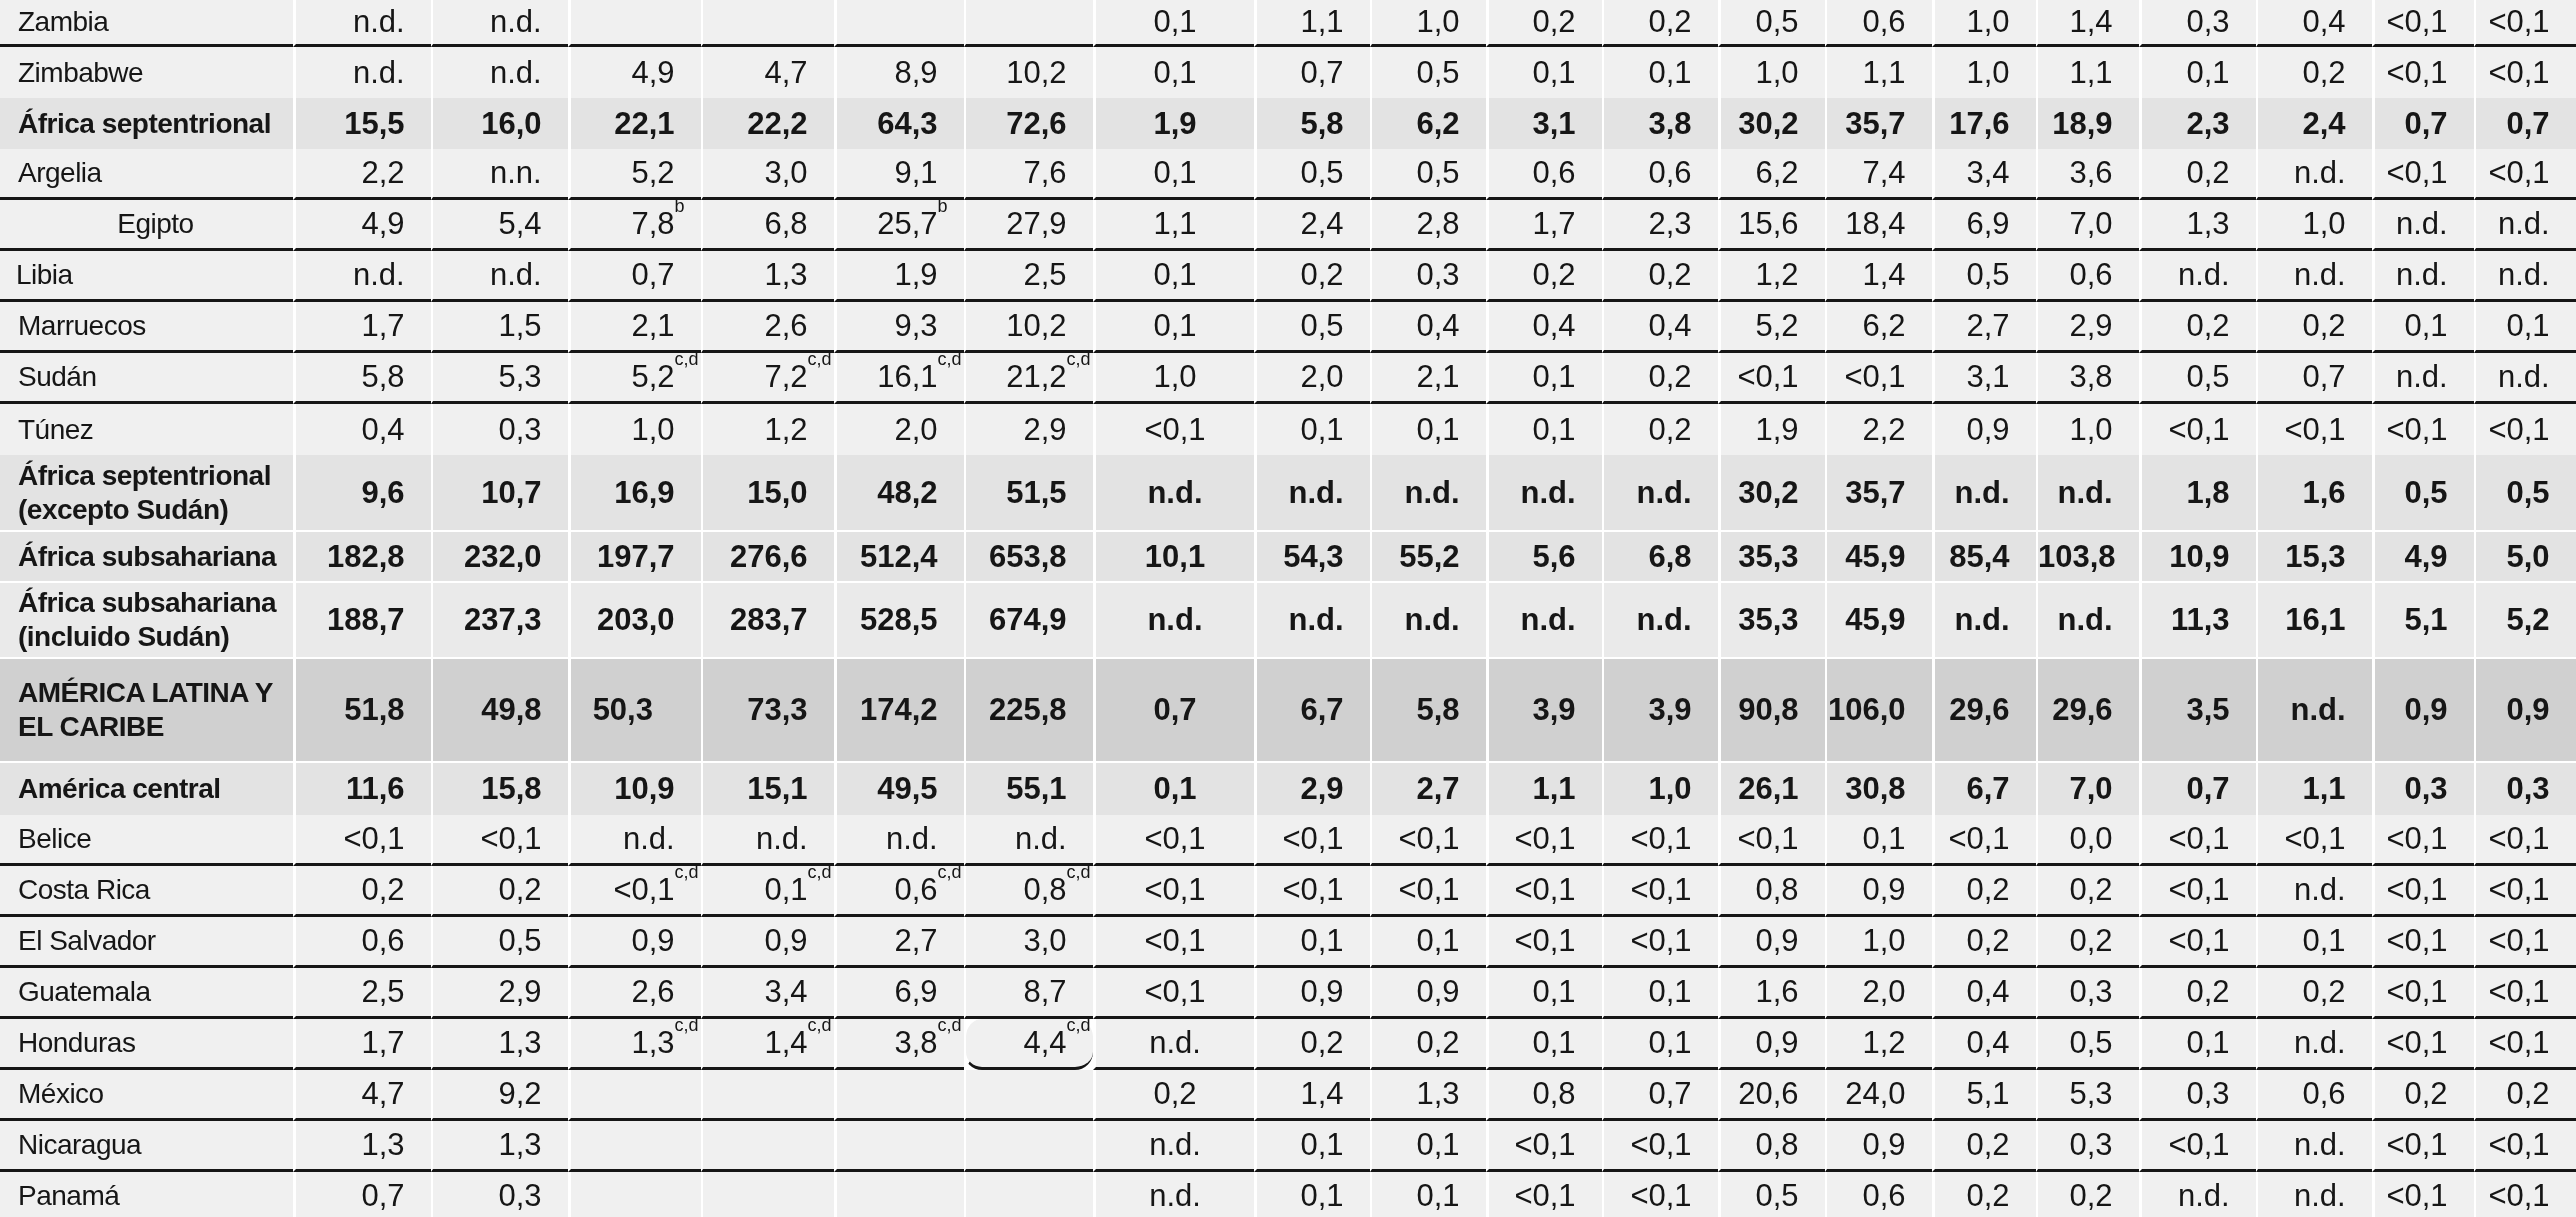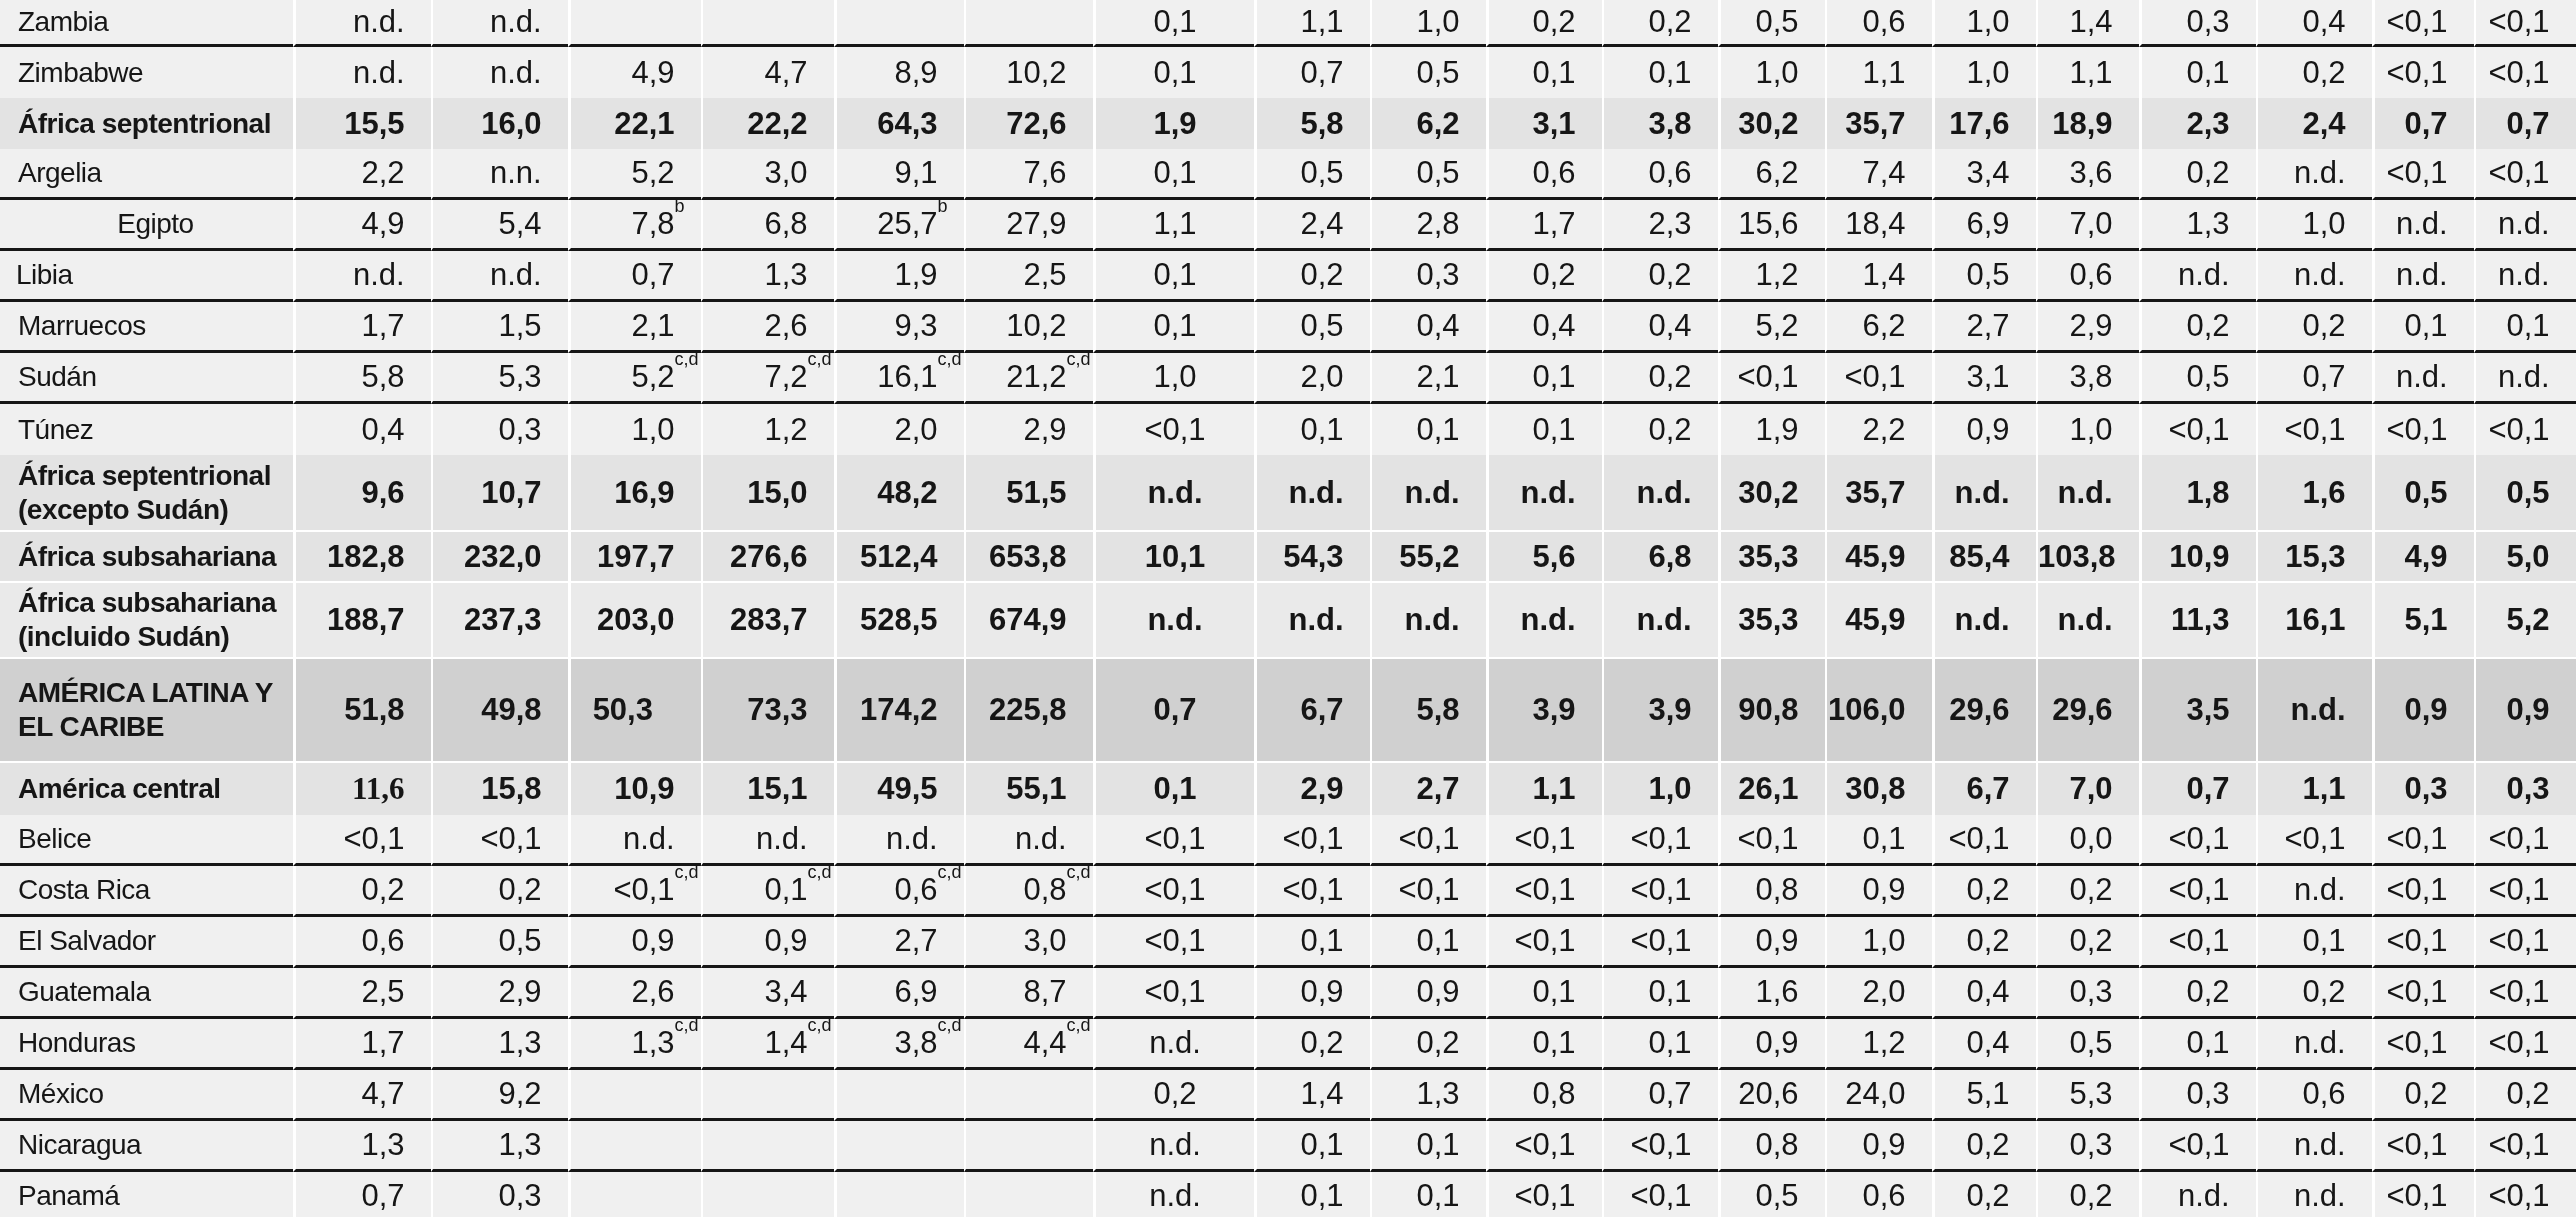--- a/index.html
+++ b/index.html
@@ -349,21 +349,21 @@
         <td class="val vline" style="border-bottom: 2.5px solid rgb(255, 255, 255);">106,0</td>
         <td class="val gs" style="border-bottom: 2.5px solid rgb(255, 255, 255);">29,6</td>
         <td class="val vline" style="border-bottom: 2.5px solid rgb(255, 255, 255);">29,6</td>
         <td class="val gs" style="border-bottom: 2.5px solid rgb(255, 255, 255);">3,5</td>
         <td class="val vline" style="border-bottom: 2.5px solid rgb(255, 255, 255);">n.d.</td>
         <td class="val gs" style="border-bottom: 2.5px solid rgb(255, 255, 255);">0,9</td>
         <td class="val vline" style="border-bottom: 2.5px solid rgb(255, 255, 255);">0,9</td>
       </tr>
       <tr class="section" style="height: 52px;">
         <td class="name" style="border-bottom: none;"><span>América central</span></td>
-        <td class="val gs" style="border-bottom: none; font-family: Liberation Serif, serif;">11,6</td>
+        <td class="val gs" style="border-bottom: none;">11,6</td>
         <td class="val vline" style="border-bottom: none;">15,8</td>
         <td class="val gs" style="border-bottom: none;">10,9</td>
         <td class="val vline" style="border-bottom: none;">15,1</td>
         <td class="val gs" style="border-bottom: none;">49,5</td>
         <td class="val vline" style="border-bottom: none;">55,1</td>
         <td class="val gs ctr" style="border-bottom: none;">0,1</td>
         <td class="val gs" style="border-bottom: none;">2,9</td>
         <td class="val vline" style="border-bottom: none;">2,7</td>
         <td class="val gs" style="border-bottom: none;">1,1</td>
         <td class="val vline" style="border-bottom: none;">1,0</td>
@@ -464,21 +464,21 @@
         <td class="val gs" style="border-bottom: 3.3px solid rgb(22, 22, 22);">&lt;0,1</td>
         <td class="val vline" style="border-bottom: 3.3px solid rgb(22, 22, 22);">&lt;0,1</td>
       </tr>
       <tr class="normal" style="height: 51px;">
         <td class="name" style="border-bottom: 3.3px solid rgb(22, 22, 22);"><span>Honduras</span></td>
         <td class="val gs" style="border-bottom: 3.3px solid rgb(22, 22, 22);">1,7</td>
         <td class="val vline" style="border-bottom: 3.3px solid rgb(22, 22, 22);">1,3</td>
         <td class="val gs" style="border-bottom: 3.3px solid rgb(22, 22, 22);"><span class="num">1,3<span class="sup">c,d</span></span></td>
         <td class="val vline" style="border-bottom: 3.3px solid rgb(22, 22, 22);"><span class="num">1,4<span class="sup">c,d</span></span></td>
         <td class="val gs" style="border-bottom: 3.3px solid rgb(22, 22, 22);"><span class="num">3,8<span class="sup">c,d</span></span></td>
-        <td class="val vline" style="border-bottom: 3.3px solid rgb(22, 22, 22);"><span class="num">4,4<span class="sup">c,d</span></span></td>
+        <td class="val vline" style="border-bottom: 3.3px solid rgb(22, 22, 22); border-radius: 18px;"><span class="num">4,4<span class="sup">c,d</span></span></td>
         <td class="val gs ctr" style="border-bottom: 3.3px solid rgb(22, 22, 22);">n.d.</td>
         <td class="val gs" style="border-bottom: 3.3px solid rgb(22, 22, 22);">0,2</td>
         <td class="val vline" style="border-bottom: 3.3px solid rgb(22, 22, 22);">0,2</td>
         <td class="val gs" style="border-bottom: 3.3px solid rgb(22, 22, 22);">0,1</td>
         <td class="val vline" style="border-bottom: 3.3px solid rgb(22, 22, 22);">0,1</td>
         <td class="val gs" style="border-bottom: 3.3px solid rgb(22, 22, 22);">0,9</td>
         <td class="val vline" style="border-bottom: 3.3px solid rgb(22, 22, 22);">1,2</td>
         <td class="val gs" style="border-bottom: 3.3px solid rgb(22, 22, 22);">0,4</td>
         <td class="val vline" style="border-bottom: 3.3px solid rgb(22, 22, 22);">0,5</td>
         <td class="val gs" style="border-bottom: 3.3px solid rgb(22, 22, 22);">0,1</td>

